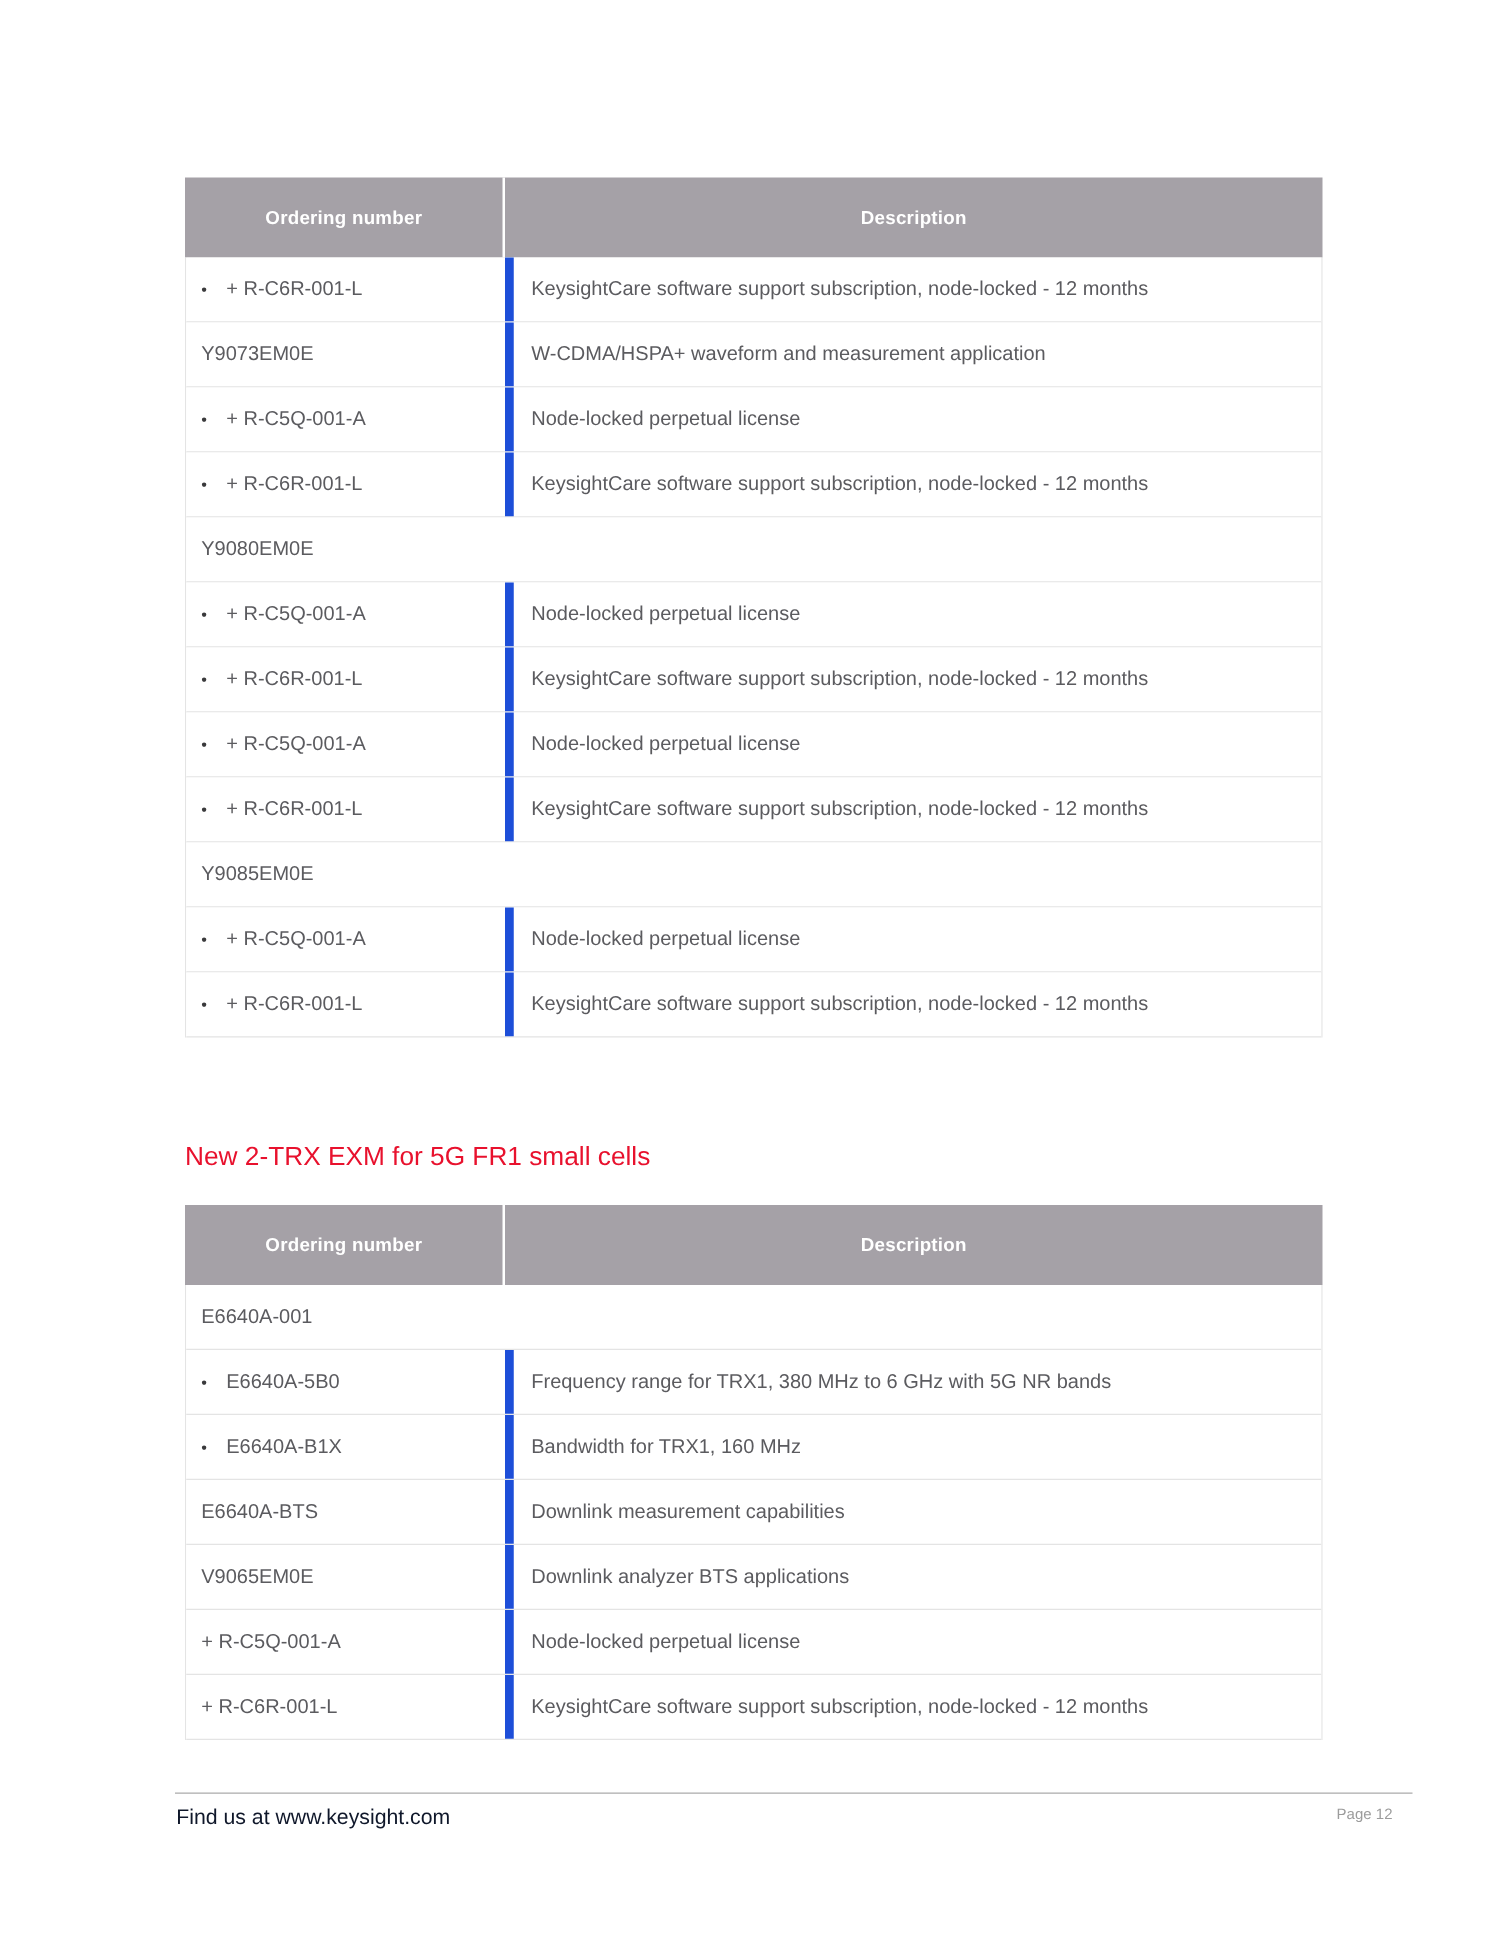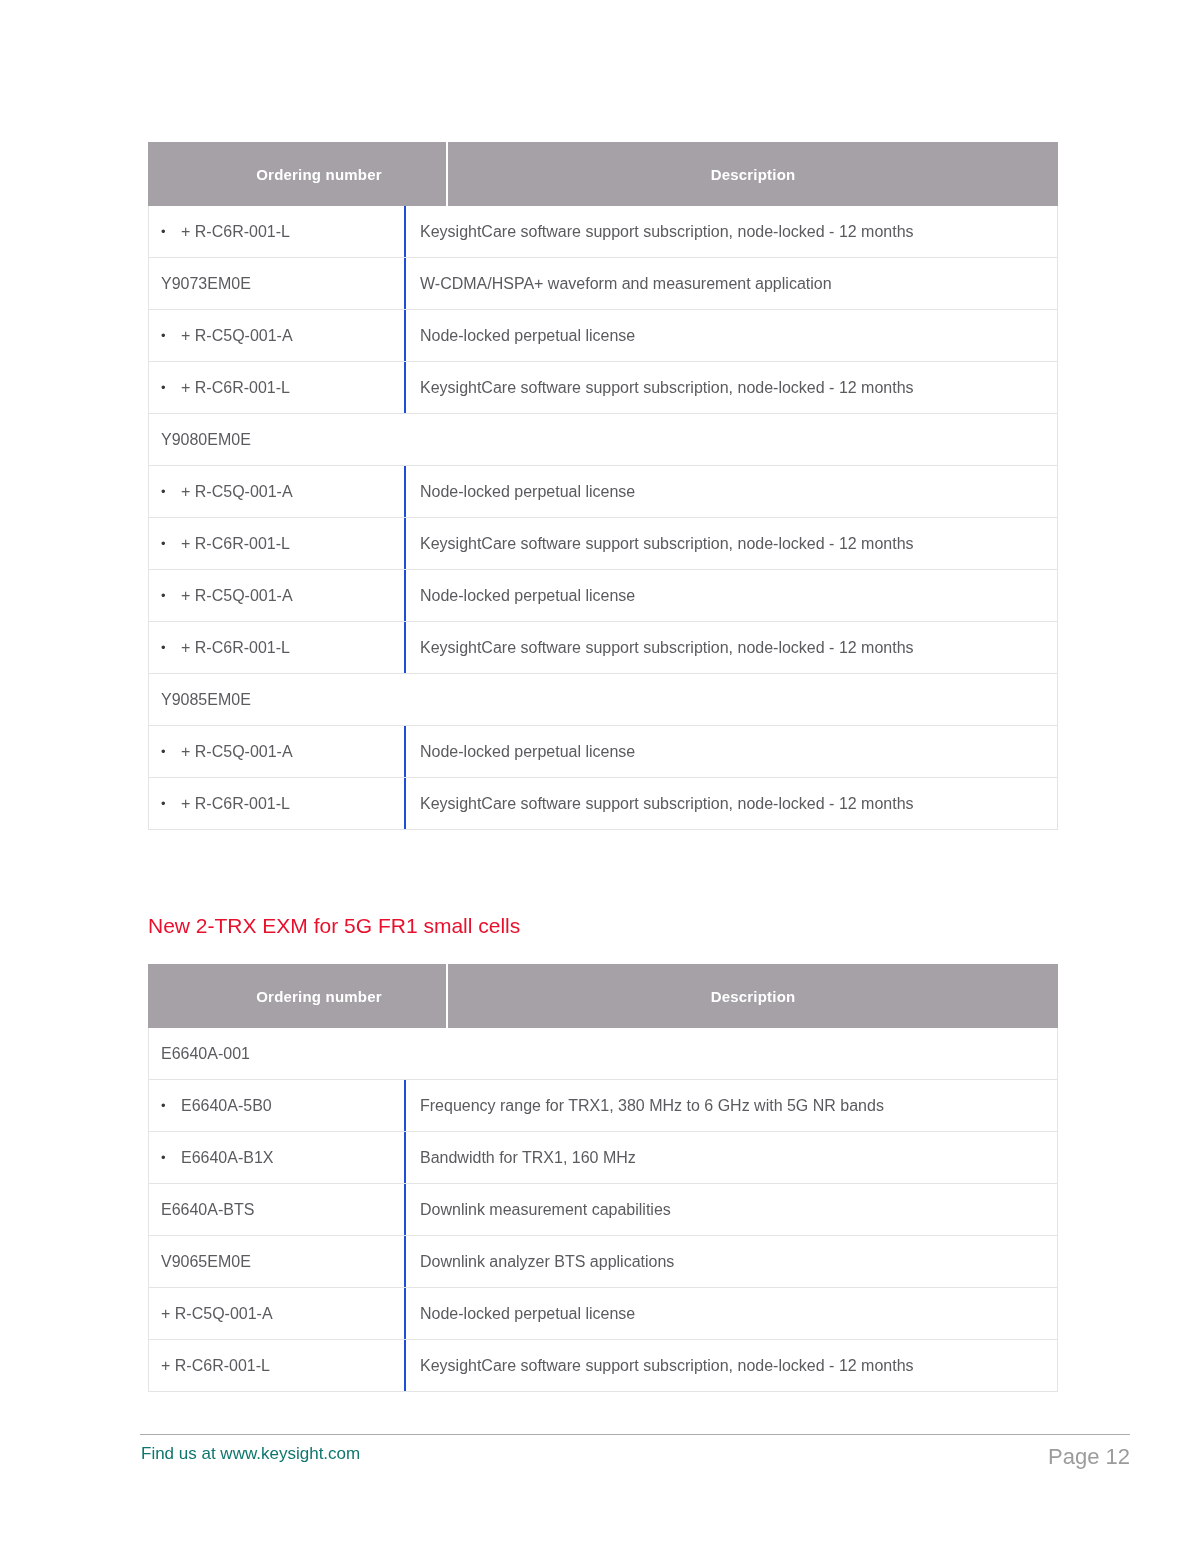--- a/index.html
+++ b/index.html
@@ -26,40 +26,40 @@
   }
   .th {
     display: flex;
     align-items: center;
     justify-content: center;
     color: #ffffff;
     font-size: 15px;
     font-weight: bold;
     letter-spacing: 0.2px;
   }
-  .th-code { width: 256px; border-right: 2px solid #ffffff; margin-left: 44px; }
+  .th-code { width: 256px; border-right: 2px solid #ffffff; }
   .th-desc { flex: 1; }
   .tbody {
     border-left: 1px solid #e4e4e4;
     border-right: 1px solid #e4e4e4;
   }
   .tr {
     display: flex;
     height: 52px;
     border-bottom: 1px solid #e4e4e4;
     background: #ffffff;
   }
   .td {
     display: flex;
     align-items: center;
     font-size: 16px;
     color: #5b5b5f;
   }
   .td-code { width: 255px; padding-left: 12px; }
-  .td-desc { flex: 1; border-left: 2px solid #1d4ed8; padding-left: 14px; padding-right: 8px; }
+  .td-desc { flex: 1; border-left: 7px solid #1d4ed8; padding-left: 14px; padding-right: 8px; }
   .bullet {
     display: inline-block;
     width: 20px;
     font-size: 13px;
     color: #3a3a3c;
     text-align: left;
   }
   .section-heading {
     position: absolute;
     left: 148px;
@@ -74,29 +74,29 @@
     top: 1434px;
     width: 990px;
     height: 1px;
     background: #ababab;
   }
   .footer-left {
     position: absolute;
     left: 141px;
     top: 1444px;
     font-size: 17px;
-    color: #0f766e;
+    color: #0f172a;
   }
   .footer-right {
     position: absolute;
-    left: 140px;
+    left: 124px;
     top: 1444px;
     width: 990px;
     text-align: right;
-    font-size: 22px;
+    font-size: 12px;
     color: #9c9c9c;
   }
 </style>
 </head>
 <body>
 
 <div class="page">
 
   <section class="tbl tbl-1">
     <div class="thead">

